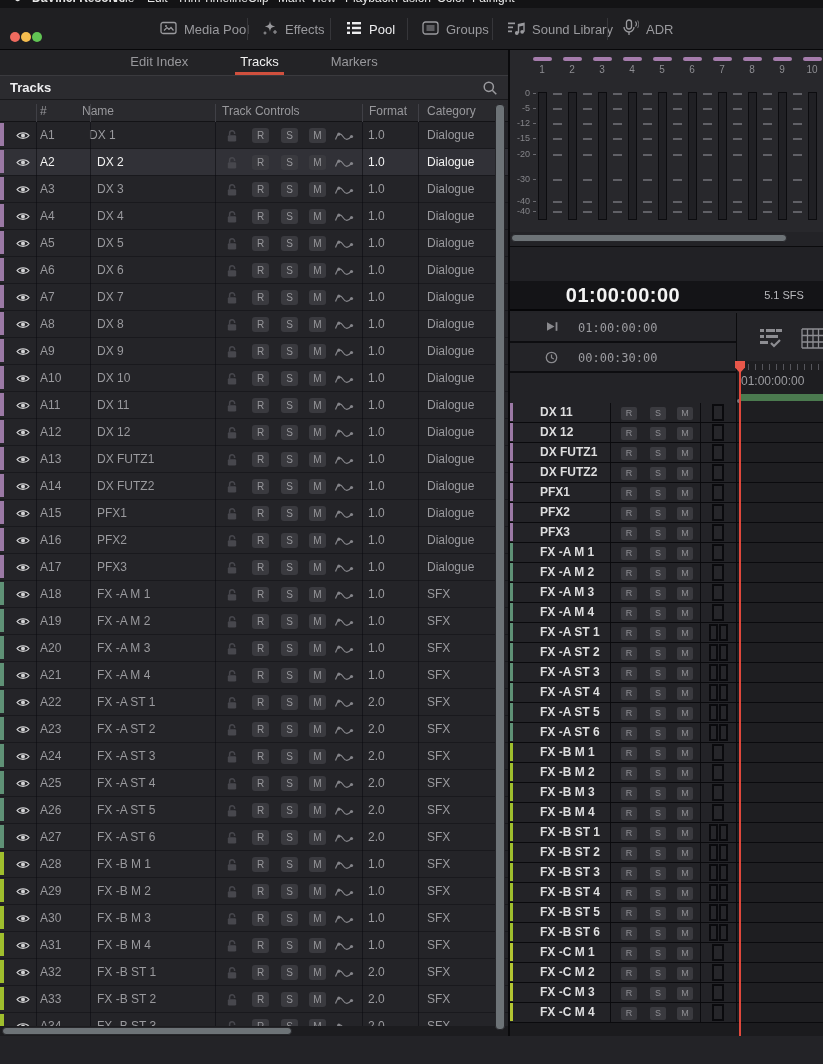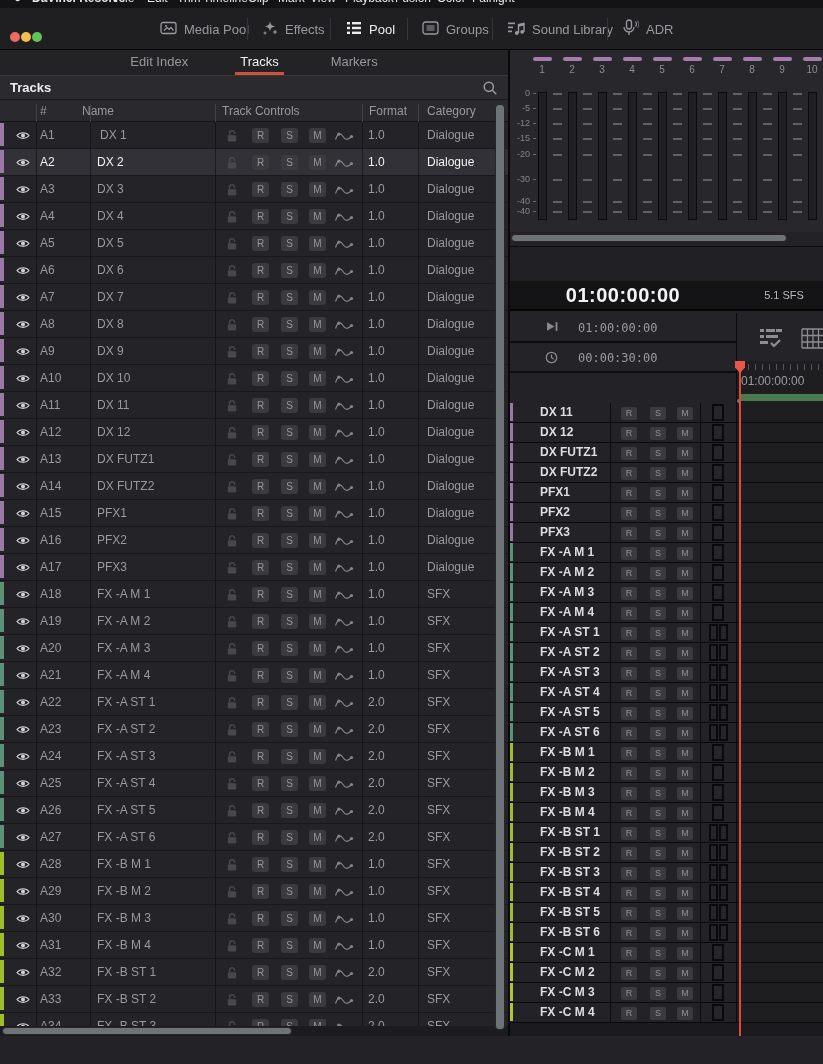--- a/index.html
+++ b/index.html
@@ -214,21 +214,21 @@
   </div>
 
   <div id="rows" class="abs">
       <div class="trow">
         <span class="strip" style="background:#9b79a5"></span>
         <span class="cell eye" style="left:16px"><svg width="14" height="11" viewBox="0 0 14 11">
             <path d="M1 5.5 C3.6 1.8 10.4 1.8 13 5.5 C10.4 9.2 3.6 9.2 1 5.5 Z" fill="none" stroke="#d2d2d4" stroke-width="1.2"></path>
             <circle cx="7" cy="5.5" r="2" fill="#d2d2d4"></circle>
           </svg></span>
         <span class="cell" style="left:40px">A1</span>
-        <span class="cell" style="left:100px">DX 1</span>
+        <span class="cell" style="left:89px">DX 1</span>
         <span class="cell lockc" style="left:226px"><svg width="12" height="14" viewBox="0 0 12 14">
             <path d="M3.6 6.4 V4.2 a2.5 2.5 0 0 1 5 0 V5" fill="none" stroke="#47474d" stroke-width="1.5"></path>
             <rect x="1.8" y="6.2" width="8.4" height="6.4" rx="1.4" fill="#47474d"></rect>
           </svg></span>
         <span class="rsmb" style="left:252px">R</span>
         <span class="rsmb" style="left:281px">S</span>
         <span class="rsmb" style="left:309px">M</span>
         <span class="cell wavec" style="left:334px"><svg width="21" height="13" viewBox="0 0 21 13">
             <path d="M1.5 9.5 C4 2.5 6.5 2.5 9 6.5 C11.5 10.5 14 10 17.5 6.5" fill="none" stroke="#85858a" stroke-width="1.2"></path>
             <circle cx="4.8" cy="4.2" r="1.6" fill="#85858a"></circle>

